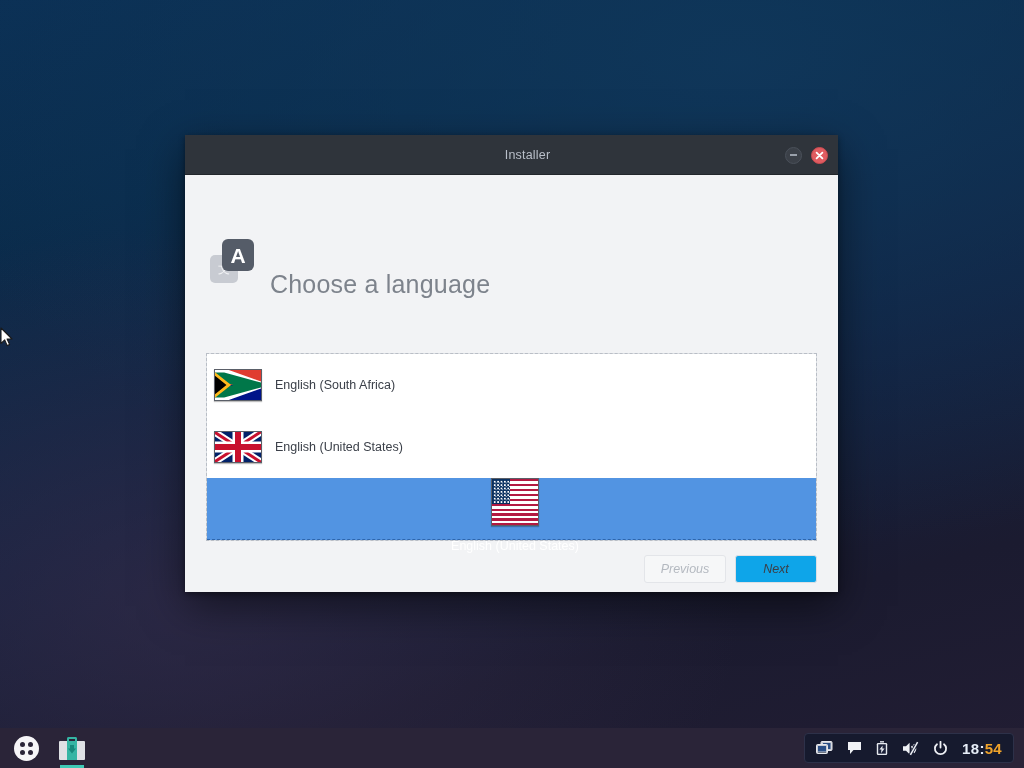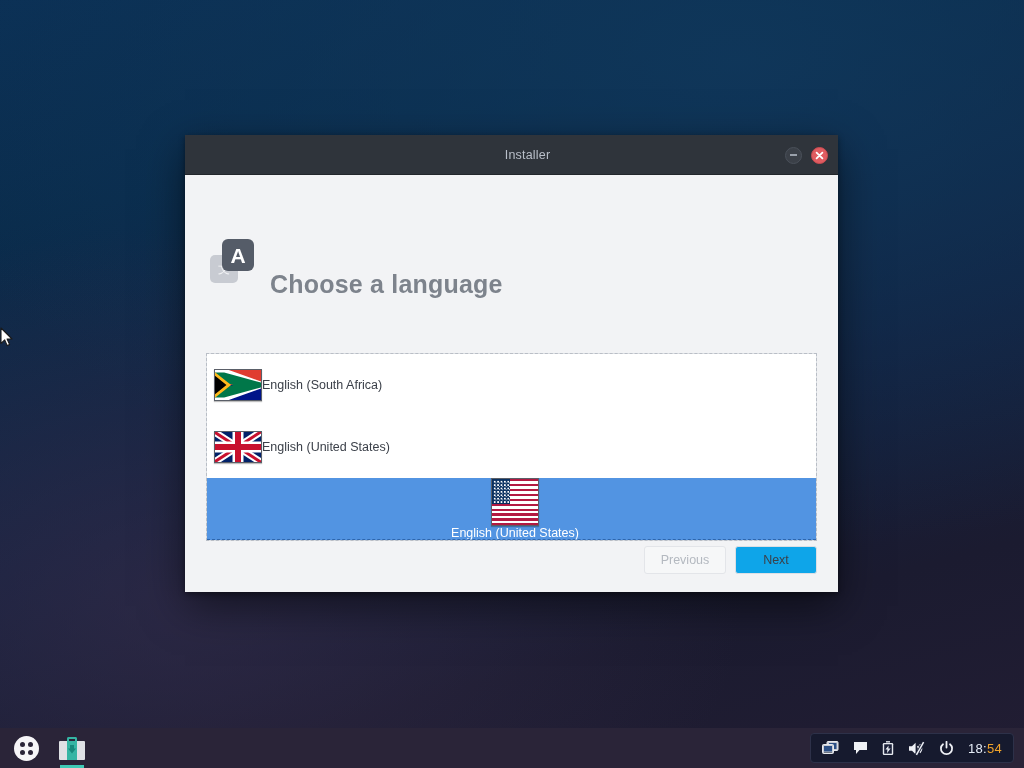--- a/index.html
+++ b/index.html
@@ -49,31 +49,31 @@
     background:#c8cbd2; border-radius:5px;
     display:flex; align-items:center; justify-content:center;
   }
   #lang-icon .back span { color:#f2f3f5; font-size:12px; line-height:1; font-family:"DejaVu Sans", sans-serif; }
   #lang-icon .front {
     position:absolute; right:0; top:0; width:32px; height:32px;
     background:#555c68; border-radius:6px;
     display:flex; align-items:center; justify-content:center;
   }
   #lang-icon .front span { color:#fff; font-size:21px; font-weight:bold; line-height:1; }
-  #page-title { font-size:25px; color:#7d838c; font-weight:bold; letter-spacing:.2px;margin-top:47px; }
+  #page-title { font-size:25px; color:#7d838c; font-weight:normal; letter-spacing:.2px;margin-top:47px; }
 
   
   #language-list-wrap { margin-top:54px; }
   #language-list {
     border:1px solid #dcdfe3;
     outline:1px dashed #b9bec6; outline-offset:-1px;
     background:#ffffff;
   }
   .lang-row {
-    height:62px; display:flex; align-items:center; 
+    height:62px; display:flex; align-items:center; gap:13px;
     padding-left:7px; background:#ffffff;
   }
   .lang-row.selected { background:#5294e2; position:relative;flex-direction:column; }
   .lang-row.selected::after {
     content:""; position:absolute; left:0; right:0; bottom:0; height:1px;
     border-bottom:1px dashed #2e66ad;
   }
   .lang-row .label { font-size:12.5px; color:#3b4049; }
   .lang-row.selected .label { color:#ffffff; }
 
@@ -110,21 +110,21 @@
   .flag-us .stripes { position:absolute; inset:0;
     background:repeating-linear-gradient(to bottom,#b31942 0,#b31942 2.46px,#fff 2.46px,#fff 4.92px); }
   .flag-us .canton { position:absolute; left:0; top:0; width:40%; height:53.8%; background:#0a3161; }
   .flag-us .stars { position:absolute; left:1px; top:1px; right:0; bottom:0;
     background-image:
       radial-gradient(circle 0.9px at 1.6px 1.6px, #fff 99%, transparent 100%),
       radial-gradient(circle 0.9px at 3.3px 3.3px, #fff 99%, transparent 100%);
     background-size:3.4px 3.4px; width:38%; height:50%; }
 
   
-  #nav-buttons { margin-top:auto; display:flex; justify-content:flex-end; gap:9px; padding-bottom:18px; }
+  #nav-buttons { margin-top:auto; display:flex; justify-content:flex-end; gap:9px; padding-bottom:9px;font-style:italic; }
   .nav-btn {
     min-width:82px; height:28px; padding:0 14px;
     background:#0ea5e9; border:1px solid #dcdfe4; border-radius:3px;
     font-family:"Liberation Sans", sans-serif; font-size:12.5px; color:#3b4049;
     display:flex; align-items:center; justify-content:center;
   }
   .nav-btn.disabled { color:#b4b9c0; background:#f6f7f8; border-color:#e3e5e9; }
 
   
   #taskbar {
@@ -153,21 +153,21 @@
   #task-installer .box .band { position:absolute; left:8px; top:4px; width:10px; height:19px; background:#35b5a4; }
   #task-installer .box .arrow { position:absolute; left:9px; top:8px; width:8px; height:9px; background:#16897c;
     clip-path:polygon(25% 0,75% 0,75% 45%,100% 45%,50% 100%,0 45%,25% 45%); }
   #task-installer .indicator { position:absolute; left:8px; bottom:0px; width:24px; height:3px; background:#3fc9b5; }
 
   #system-tray {
     display:flex; align-items:center; gap:14px; height:30px; padding:0 11px;
     background:#161a2e; border:1px solid #2d3149; border-radius:4px; margin-right:4px;
   }
   .tray-icon { display:flex; align-items:center; justify-content:center; }
-  #tray-clock { font-size:13px; letter-spacing:.3px; }
+  #tray-clock { font-size:15px; letter-spacing:.3px;font-weight:bold; }
   #tray-clock .hh { color:#e6edf7; }
   #tray-clock .sep { color:#e6edf7; }
   #tray-clock .mm { color:#f0a32a; }
 
   
   #mouse-cursor { position:absolute; left:0px; top:327px; width:14px; height:21px; }
 </style>
 </head>
 <body>
 

